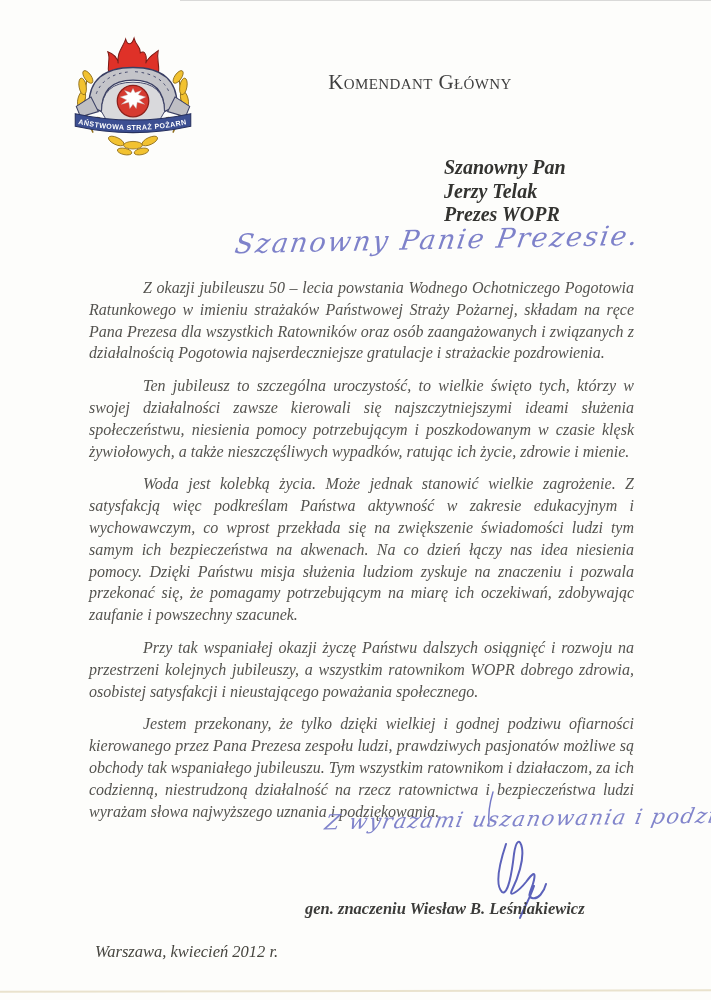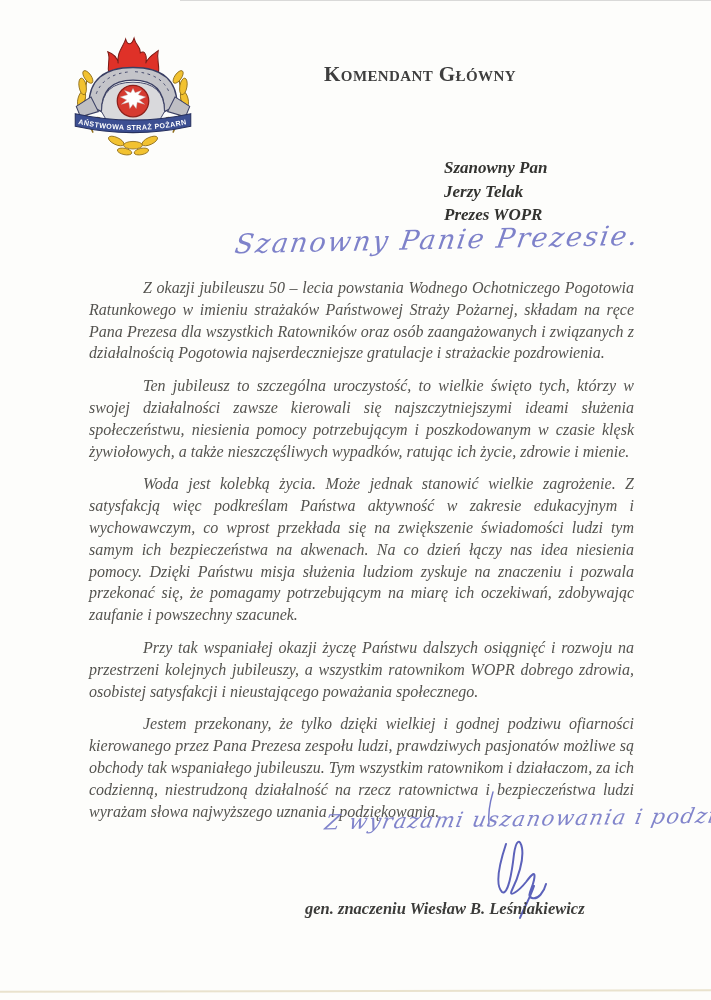--- a/index.html
+++ b/index.html
@@ -15,32 +15,32 @@
   .scan-line-top{
     position:absolute;top:0;left:180px;width:531px;height:1px;
     background:#c9c9c9;opacity:.7;
   }
   .scan-line-bottom{
     position:absolute;top:990px;left:0;width:711px;height:2px;
     background:#e9e2cd;transform:rotate(-0.12deg);
   }
   .logo{position:absolute;left:70px;top:36px;width:126px;height:126px;}
   .org-title{
-    position:absolute;left:265px;top:62px;width:310px;
+    position:absolute;left:265px;top:70px;width:310px;
     text-align:center;
     font-variant:small-caps;
-    font-weight:bold;
+    font-weight:normal;
     font-size:21px;line-height:25px;
     letter-spacing:.4px;
     color:#3e3e3e;
   }
   .addressee{
     position:absolute;left:444px;top:156px;
     font-style:italic;font-weight:bold;
-    font-size:17px;line-height:23.5px;
+    font-size:20px;line-height:23.5px;
     color:#333330;
   }
   .handwriting{
     font-family:"DejaVu Serif",serif;
     font-style:italic;
     color:#7478c6;
     white-space:nowrap;
   }
   .salutation-hw{
     position:absolute;left:236px;top:224px;
@@ -156,15 +156,16 @@
   </svg>
 
   <div class="handwriting closing-hw">Z wyrazami uszanowania i podziękowania</div>
 
   <svg class="signature-scribble" viewBox="0 0 110 86">
     <path d="M38,10 C30,34 28,52 34,58 C40,62 44,38 46,20 C48,6 52,4 54,14 C56,26 50,44 44,56 C40,64 50,58 58,48 C64,40 68,36 66,46 C64,56 58,62 64,64 C70,66 76,58 78,50 M66,52 C62,64 56,74 52,84" fill="none" stroke="#5c62ba" stroke-width="2" stroke-linecap="round"></path>
   </svg>
 
   <div class="signature-name">gen. znaczeniu Wiesław B. Leśniakiewicz</div>
 
+  <div class="dateline">Warszawa, kwiecień 2012 r.</div>
 
   <div class="scan-line-bottom"></div>
 </div>
 
 </body></html>

